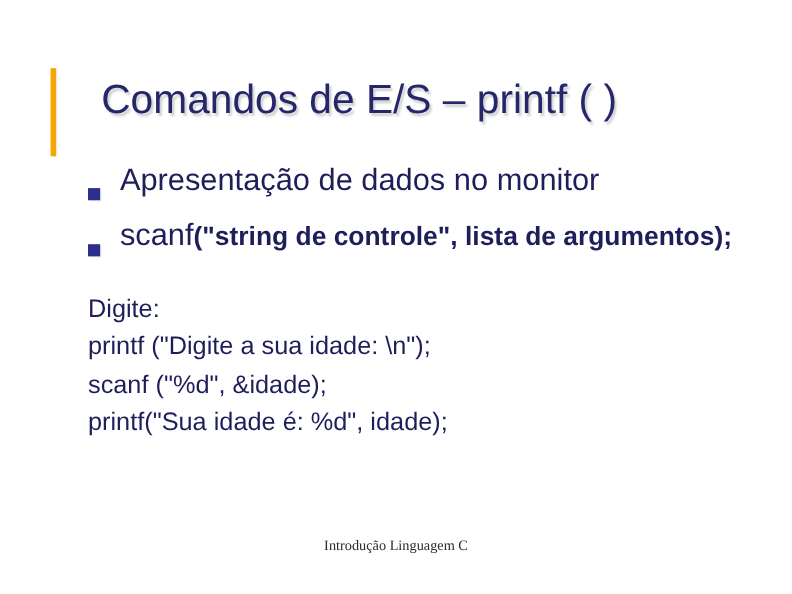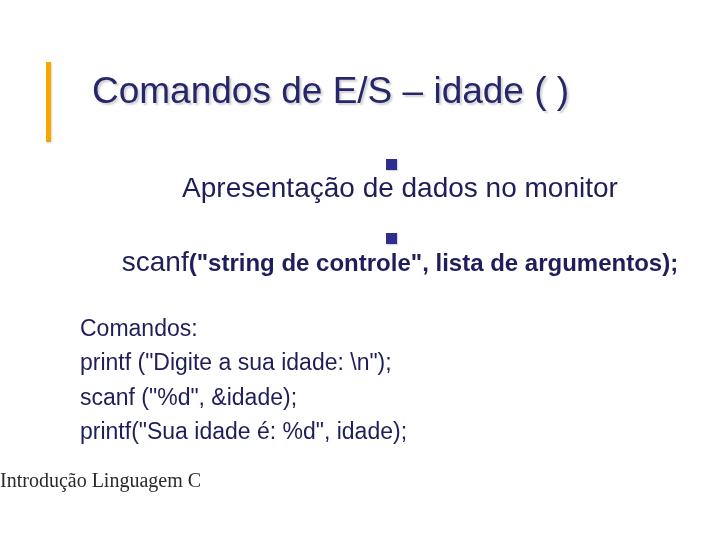--- a/index.html
+++ b/index.html
@@ -33,23 +33,22 @@
     height: 80px;
     background: #f7a600;
     box-shadow: 1px 1px 2px rgba(0,0,0,0.15);
   }
   .content {
     margin-left: 80px;
     margin-top: 10px;
   }
   .bullet-row {
     display: flex;
-    align-items: center;
+    align-items: flex-end;
     margin-bottom: 14px;
-    flex-direction: column;
   }
   .bullet {
     width: 11px;
     height: 11px;
     background: #2e2e8f;
     flex: 0 0 11px;
     margin-top: 13px;
     margin-right: 18px;
     box-shadow: 1px 1px 1px rgba(0,0,0,0.15);
   }
@@ -66,54 +65,54 @@
     margin-left: 80px;
     margin-top: 30px;
   }
   .example-line {
     font-size: 23px;
     color: #1e1e5a;
     line-height: 1.5;
   }
   .footer {
     position: absolute;
-    bottom: 48px;
+    bottom: 36px;
     left: 0;
     width: 100%;
-    text-align: left;
-    font-size: 20px;
+    text-align: center;
+    font-size: 13px;
     font-family: "Times New Roman", Times, serif;
     color: #2a2a2a;
   }
 </style>
 </head>
 <body>
 
 <div class="slide">
   <div class="accent-line"></div>
 
-  <div class="title">Comandos de E/S – idade ( )</div>
+  <div class="title">Comandos de E/S – printf ( )</div>
 
   <div class="content">
 
     <div class="bullet-row">
       <div class="bullet"></div>
       <div class="bullet-text">Apresentação de dados no monitor</div>
     </div>
 
     <div class="bullet-row">
       <div class="bullet"></div>
       <div class="bullet-text">
         <span>scanf</span><span class="bold-part">("string de controle", lista de argumentos);</span>
       </div>
     </div>
 
   </div>
 
   <div class="example-block">
-    <div class="example-line">Comandos:</div>
+    <div class="example-line">Digite:</div>
     <div class="example-line">printf ("Digite a sua idade: \n");</div>
     <div class="example-line">scanf ("%d", &amp;idade);</div>
     <div class="example-line">printf("Sua idade é: %d", idade);</div>
   </div>
 
   <div class="footer">Introdução Linguagem C</div>
 </div>
 
 </body></html>

